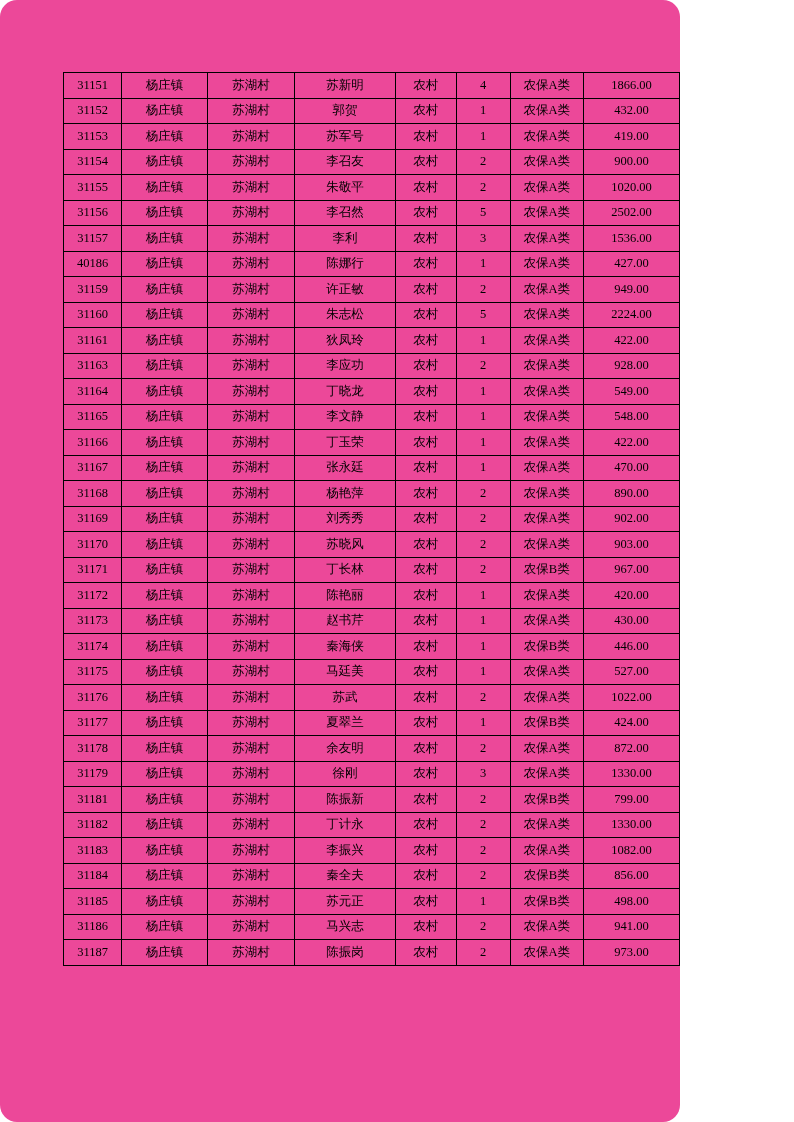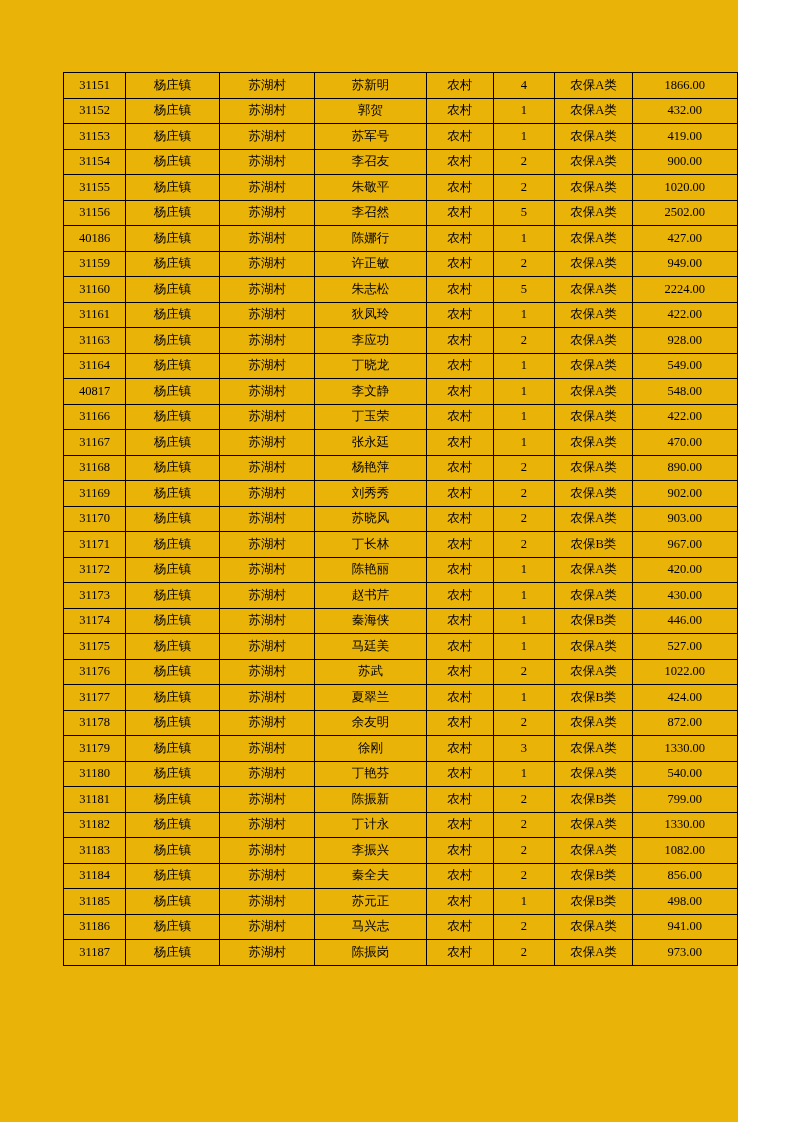--- a/index.html
+++ b/index.html
@@ -6,24 +6,25 @@
     margin: 0;
     padding: 0;
     background: #ffffff;
     width: 794px;
     height: 1122px;
     font-family: "Liberation Serif", "DejaVu Serif", serif;
     color: #000000;
   }
   .page {
     position: relative;
-    width: 738px;
+    width: 680px;
     height: 1122px;
-    background: #eab308;
+    background: #ec4899;
     overflow: hidden;
+    border-radius: 17px;
   }
   table.data-table {
     position: absolute;
     left: 63px;
     top: 72px;
     border-collapse: collapse;
     table-layout: fixed;
     font-size: 12.5px;
   }
   table.data-table td {
@@ -104,20 +105,30 @@
           <td class="col-id">31156</td>
           <td class="col-town">杨庄镇</td>
           <td class="col-village">苏湖村</td>
           <td class="col-name">李召然</td>
           <td class="col-type">农村</td>
           <td class="col-count">5</td>
           <td class="col-category">农保A类</td>
           <td class="col-amount">2502.00</td>
         </tr>
         <tr>
+          <td class="col-id">31157</td>
+          <td class="col-town">杨庄镇</td>
+          <td class="col-village">苏湖村</td>
+          <td class="col-name">李利</td>
+          <td class="col-type">农村</td>
+          <td class="col-count">3</td>
+          <td class="col-category">农保A类</td>
+          <td class="col-amount">1536.00</td>
+        </tr>
+        <tr>
           <td class="col-id">40186</td>
           <td class="col-town">杨庄镇</td>
           <td class="col-village">苏湖村</td>
           <td class="col-name">陈娜行</td>
           <td class="col-type">农村</td>
           <td class="col-count">1</td>
           <td class="col-category">农保A类</td>
           <td class="col-amount">427.00</td>
         </tr>
         <tr>
@@ -164,21 +175,21 @@
           <td class="col-id">31164</td>
           <td class="col-town">杨庄镇</td>
           <td class="col-village">苏湖村</td>
           <td class="col-name">丁晓龙</td>
           <td class="col-type">农村</td>
           <td class="col-count">1</td>
           <td class="col-category">农保A类</td>
           <td class="col-amount">549.00</td>
         </tr>
         <tr>
-          <td class="col-id">40817</td>
+          <td class="col-id">31165</td>
           <td class="col-town">杨庄镇</td>
           <td class="col-village">苏湖村</td>
           <td class="col-name">李文静</td>
           <td class="col-type">农村</td>
           <td class="col-count">1</td>
           <td class="col-category">农保A类</td>
           <td class="col-amount">548.00</td>
         </tr>
         <tr>
           <td class="col-id">31166</td>
@@ -312,30 +323,20 @@
         </tr>
         <tr>
           <td class="col-id">31179</td>
           <td class="col-town">杨庄镇</td>
           <td class="col-village">苏湖村</td>
           <td class="col-name">徐刚</td>
           <td class="col-type">农村</td>
           <td class="col-count">3</td>
           <td class="col-category">农保A类</td>
           <td class="col-amount">1330.00</td>
-        </tr>
-        <tr>
-          <td class="col-id">31180</td>
-          <td class="col-town">杨庄镇</td>
-          <td class="col-village">苏湖村</td>
-          <td class="col-name">丁艳芬</td>
-          <td class="col-type">农村</td>
-          <td class="col-count">1</td>
-          <td class="col-category">农保A类</td>
-          <td class="col-amount">540.00</td>
         </tr>
         <tr>
           <td class="col-id">31181</td>
           <td class="col-town">杨庄镇</td>
           <td class="col-village">苏湖村</td>
           <td class="col-name">陈振新</td>
           <td class="col-type">农村</td>
           <td class="col-count">2</td>
           <td class="col-category">农保B类</td>
           <td class="col-amount">799.00</td>

